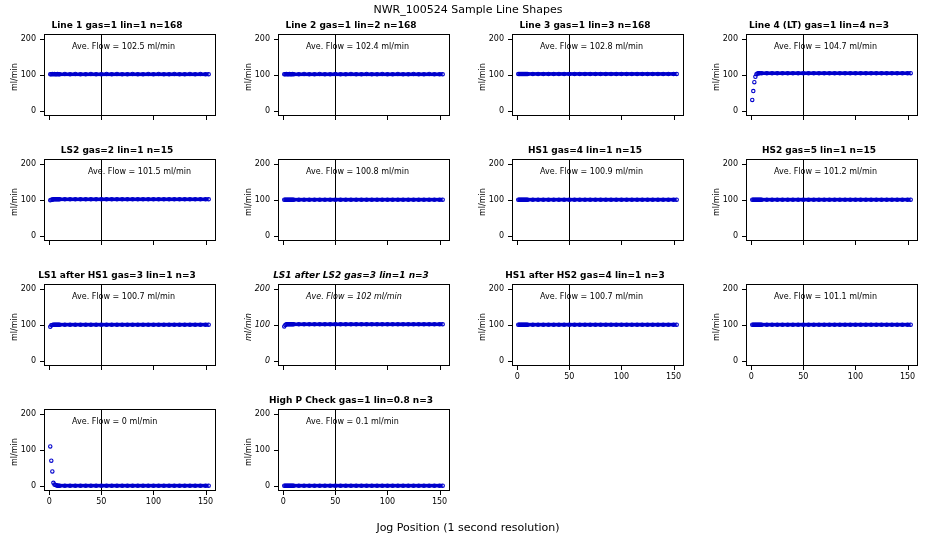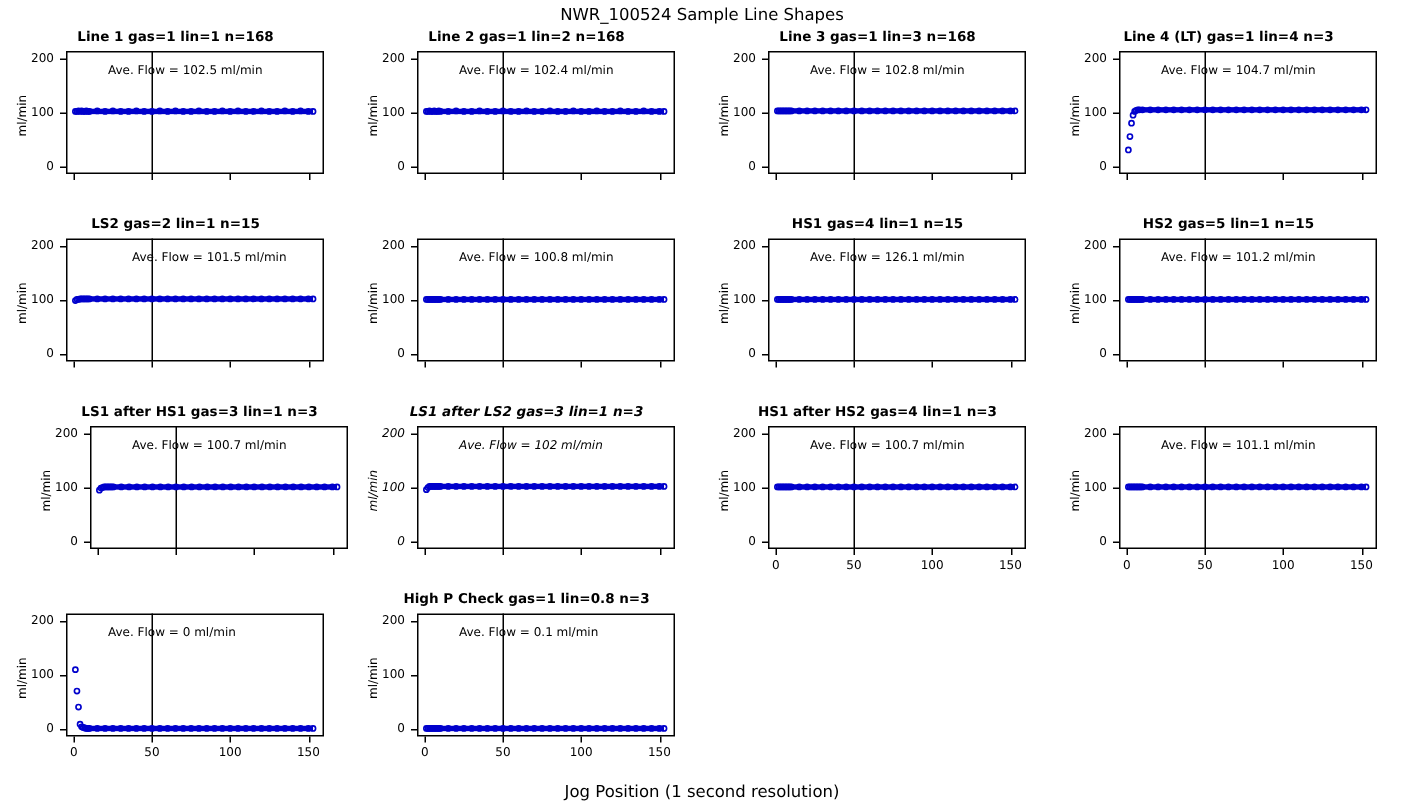--- a/index.html
+++ b/index.html
@@ -492,21 +492,21 @@
         <div class="ytick" style="left: 18px; top: 52px;">100</div>
         <div class="ytickmark" style="left: 40px; top: 57px;"></div>
         <div class="ytick" style="left: 18px; top: 16.3478px;">200</div>
         <div class="ytickmark" style="left: 40px; top: 21.3478px;"></div>
         <div class="plotbox"></div>
         <div class="vline" style="left: 101.333px; top: 16px; height: 82px;"></div>
         <div class="xtickmark" style="left: 49.2121px; top: 98px;"></div>
         <div class="xtickmark" style="left: 101.333px; top: 98px;"></div>
         <div class="xtickmark" style="left: 153.455px; top: 98px;"></div>
         <div class="xtickmark" style="left: 205.576px; top: 98px;"></div>
-        <div class="ann" style="left: 72px; top: 24px;">Ave. Flow =  126.1  ml/min</div>
+        <div class="ann" style="left: 72px; top: 24px;">Ave. Flow =  100.9  ml/min</div>
         <svg class="series-svg" width="234" height="125">
           <circle cx="50.25" cy="56.64" r="1.7" class="datapt"></circle>
           <circle cx="51.30" cy="56.64" r="1.7" class="datapt"></circle>
           <circle cx="52.34" cy="56.64" r="1.7" class="datapt"></circle>
           <circle cx="53.38" cy="56.64" r="1.7" class="datapt"></circle>
           <circle cx="54.42" cy="56.64" r="1.7" class="datapt"></circle>
           <circle cx="55.47" cy="56.64" r="1.7" class="datapt"></circle>
           <circle cx="56.51" cy="56.64" r="1.7" class="datapt"></circle>
           <circle cx="57.55" cy="56.64" r="1.7" class="datapt"></circle>
           <circle cx="58.59" cy="56.64" r="1.7" class="datapt"></circle>
@@ -595,21 +595,21 @@
           <circle cx="179.52" cy="56.64" r="1.7" class="datapt"></circle>
           <circle cx="184.73" cy="56.64" r="1.7" class="datapt"></circle>
           <circle cx="189.94" cy="56.64" r="1.7" class="datapt"></circle>
           <circle cx="195.15" cy="56.64" r="1.7" class="datapt"></circle>
           <circle cx="200.36" cy="56.64" r="1.7" class="datapt"></circle>
           <circle cx="205.58" cy="56.64" r="1.7" class="datapt"></circle>
           <circle cx="208.70" cy="56.64" r="1.7" class="datapt"></circle>
           <rect x="50.25" y="54.84" width="158.45" height="3.6" fill="#0000cc"></rect>
         </svg>
       </div>
-      <div class="panel" style="left: 16px; top: 250px;">
+      <div class="panel" style="left: 0px; top: 250px;">
         <div class="panel-title">LS1 after HS1 gas=3 lin=1 n=3</div>
         <div class="ylab" style="left: 10px; top: 73px;">ml/min</div>
         <div class="ytick" style="left: 18px; top: 87.6522px;">0</div>
         <div class="ytickmark" style="left: 40px; top: 92.6522px;"></div>
         <div class="ytick" style="left: 18px; top: 52px;">100</div>
         <div class="ytickmark" style="left: 40px; top: 57px;"></div>
         <div class="ytick" style="left: 18px; top: 16.3478px;">200</div>
         <div class="ytickmark" style="left: 40px; top: 21.3478px;"></div>
         <div class="plotbox"></div>
         <div class="vline" style="left: 101.333px; top: 16px; height: 82px;"></div>

